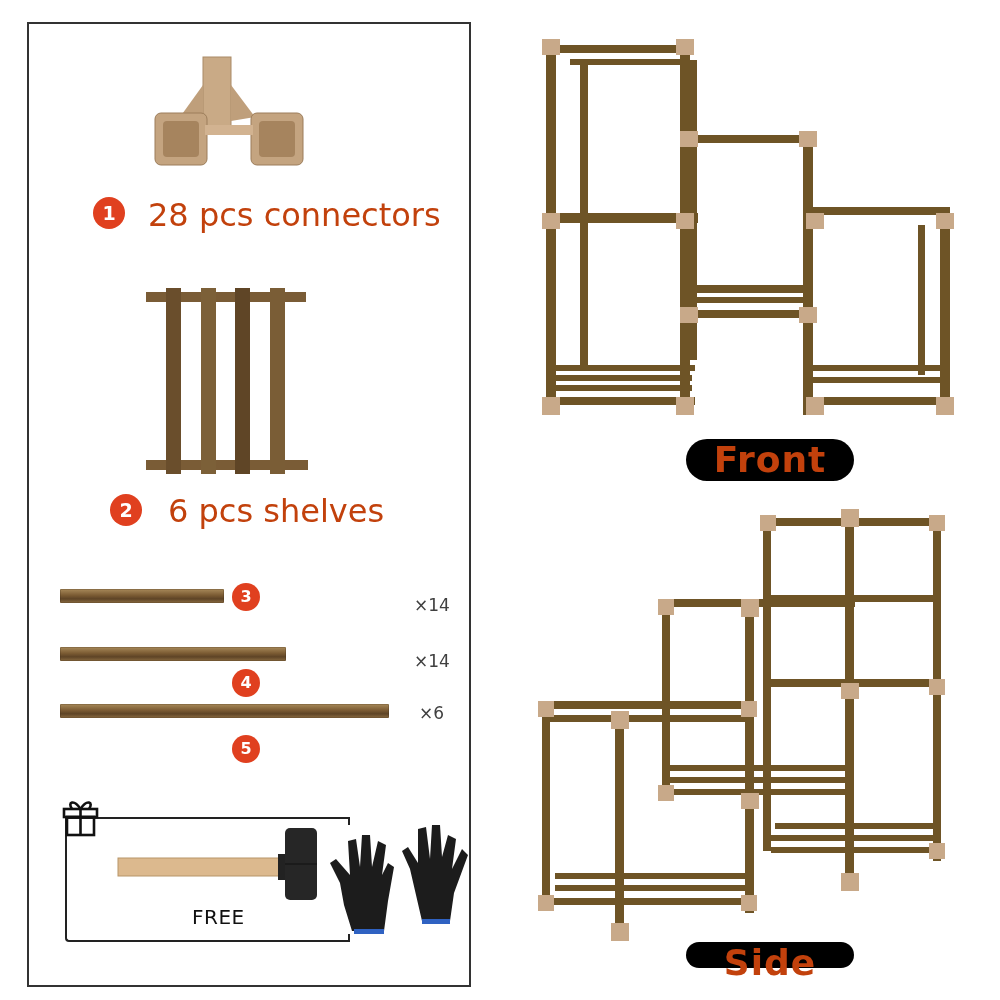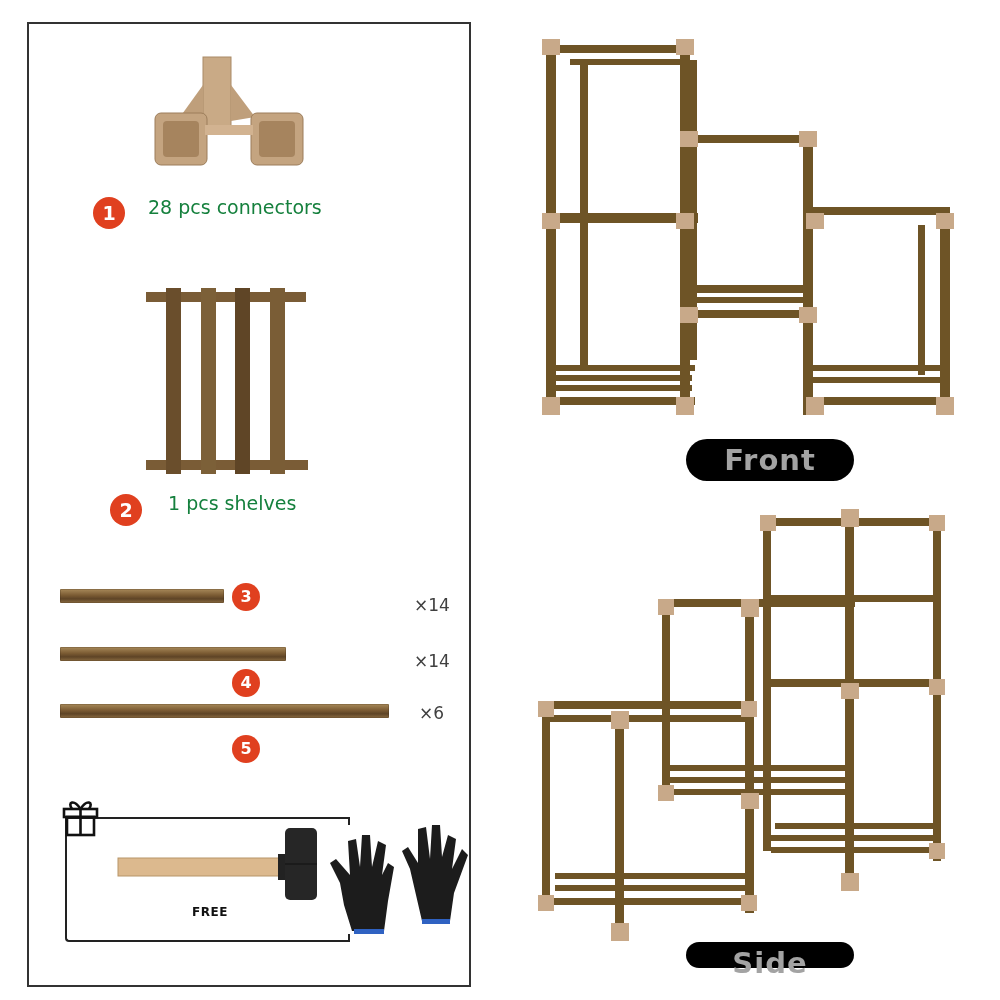--- a/index.html
+++ b/index.html
@@ -1,27 +1,27 @@
 <!DOCTYPE html>
 <html><head>
 <meta charset="utf-8">
 <style>
   html,body{margin:0;padding:0;background:#fff;}
   body{width:1000px;height:1000px;position:relative;overflow:hidden;font-family:"DejaVu Sans","Liberation Sans",sans-serif;color:#111;}
   .panel{position:absolute;left:27px;top:22px;width:444px;height:965px;border:2px solid #333;box-sizing:border-box;}
   .badge{position:absolute;width:32px;height:32px;border-radius:50%;background:#e0401f;color:#fff;font-weight:bold;font-size:19px;line-height:32px;text-align:center;}
   .badge.sm{width:28px;height:28px;line-height:28px;font-size:16px;}
-  .label{position:absolute;font-size:19px;white-space:nowrap;color:#15803d;}
+  .label{position:absolute;font-size:32px;white-space:nowrap;color:#c2410c;}
   .qty{position:absolute;font-size:17px;color:#404040;white-space:nowrap;}
   .rod{position:absolute;height:14px;border-radius:1px;background:linear-gradient(180deg,#a88a5a 0%,#7b5b33 45%,#5e4426 70%,#8a6b41 100%);box-shadow:inset 0 0 0 1px rgba(60,40,20,.25);}
-  .pill{position:absolute;background:#000;color:#a3a3a3;font-weight:bold;font-size:29px;text-align:center;border-radius:22px;letter-spacing:1px;}
+  .pill{position:absolute;background:#000;color:#c2410c;font-weight:bold;font-size:36px;text-align:center;border-radius:22px;letter-spacing:1px;}
   .gift-box{position:absolute;left:65px;top:817px;width:285px;height:125px;border:2px solid #222;border-right:none;border-radius:0 0 0 4px;box-sizing:border-box;}
   .gift-box:after{content:"";position:absolute;right:0;top:-2px;width:2px;height:8px;background:#222;}
   .gift-box .br{position:absolute;right:0;bottom:-2px;width:2px;height:8px;background:#222;}
-  .free{position:absolute;font-size:12px;font-weight:bold;letter-spacing:.5px;}
+  .free{position:absolute;font-size:20px;font-weight:normal;letter-spacing:.5px;}
   svg{position:absolute;overflow:visible;}
 </style>
 </head>
 <body>
 
 <div class="panel"></div>
 
 <svg style="left:155px;top:55px;" width="150" height="115" viewBox="0 0 150 115">
   <rect x="48" y="2" width="28" height="70" fill="#c9aa86" stroke="#a98a66"></rect>
   <polygon points="48,30 25,62 48,66" fill="#bf9f7b"></polygon>
@@ -37,21 +37,21 @@
 
 <svg style="left:146px;top:288px;" width="162" height="188" viewBox="0 0 162 188">
   <rect x="0" y="4" width="160" height="10" fill="#7a5c36"></rect>
   <rect x="0" y="172" width="162" height="10" fill="#7a5c36"></rect>
   <rect x="20" y="0" width="15" height="186" fill="#6a4e2c"></rect>
   <rect x="55" y="0" width="15" height="186" fill="#7c6038"></rect>
   <rect x="89" y="0" width="15" height="186" fill="#5f4526"></rect>
   <rect x="124" y="0" width="15" height="186" fill="#7a5d36"></rect>
 </svg>
 <div class="badge" style="left:110px;top:494px;">2</div>
-<div class="label" style="left:168px;top:492px;">1 pcs shelves</div>
+<div class="label" style="left:168px;top:492px;">6 pcs shelves</div>
 
 <div class="rod" style="left:60px;top:589px;width:164px;"></div>
 <div class="badge sm" style="left:232px;top:583px;">3</div>
 <div class="qty" style="left:414px;top:595px;">×14</div>
 
 <div class="rod" style="left:60px;top:647px;width:226px;"></div>
 <div class="badge sm" style="left:232px;top:669px;">4</div>
 <div class="qty" style="left:414px;top:651px;">×14</div>
 
 <div class="rod" style="left:60px;top:704px;width:329px;"></div>

